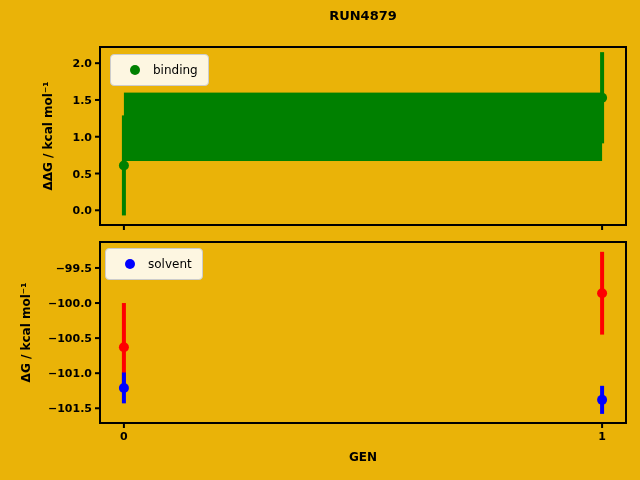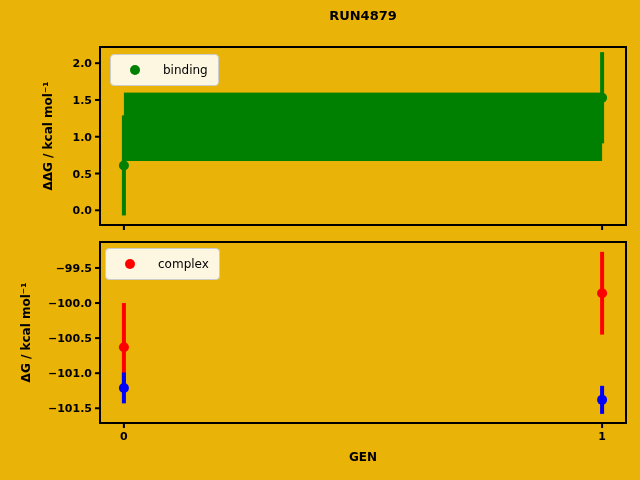--- a/index.html
+++ b/index.html
@@ -9,21 +9,21 @@
              font-size:13px;font-weight:bold;color:#000;}
   svg.plot{position:absolute;left:0;}
   #svg-top{top:0;}
   #svg-bot{top:235px;}
   .tick{font:bold 11px "DejaVu Sans","Liberation Sans",sans-serif;fill:#000;}
   .axlabel{font:bold 12px "DejaVu Sans","Liberation Sans",sans-serif;fill:#000;}
   .legend{position:absolute;background:rgba(255,255,255,0.88);border:1px solid #cccccc;
           border-radius:4px;padding:4px 10px 4px 7px;z-index:5;}
   #legend-top{left:110px;top:54px;}
   #legend-bot{left:105px;top:248px;}
-  .legend-row{display:flex;align-items:center;height:22px;gap:11px;}
+  .legend-row{display:flex;align-items:center;height:22px;gap:1px;}
   .marker-cell{width:34px;display:flex;justify-content:center;align-items:center;}
   .dot{width:10px;height:10px;border-radius:50%;}
   .dotted-line{width:34px;height:0;border-top:3px dotted #008000;}
   .legend-label{font-size:12px;color:#000;white-space:nowrap;}
 </style>
 </head>
 <body>
 
 <div class="figure">
   <div class="fig-title">RUN4879</div>
@@ -82,18 +82,18 @@
       <span class="marker-cell">
         <span class="dot" style="background: rgb(0, 128, 0);"></span>
       </span>
       <span class="legend-label">binding</span>
     </div>
   </div>
 
   <div id="legend-bot" class="legend">
     <div class="legend-row">
       <span class="marker-cell">
-        <span class="dot" style="background: rgb(255, 0, 0);"></span>
+        <span class="dot" style="background: rgb(0, 0, 255);"></span>
       </span>
-      <span class="legend-label">complex</span>
+      <span class="legend-label">solvent</span>
     </div>
   </div>
 </div>
 
 </body></html>

